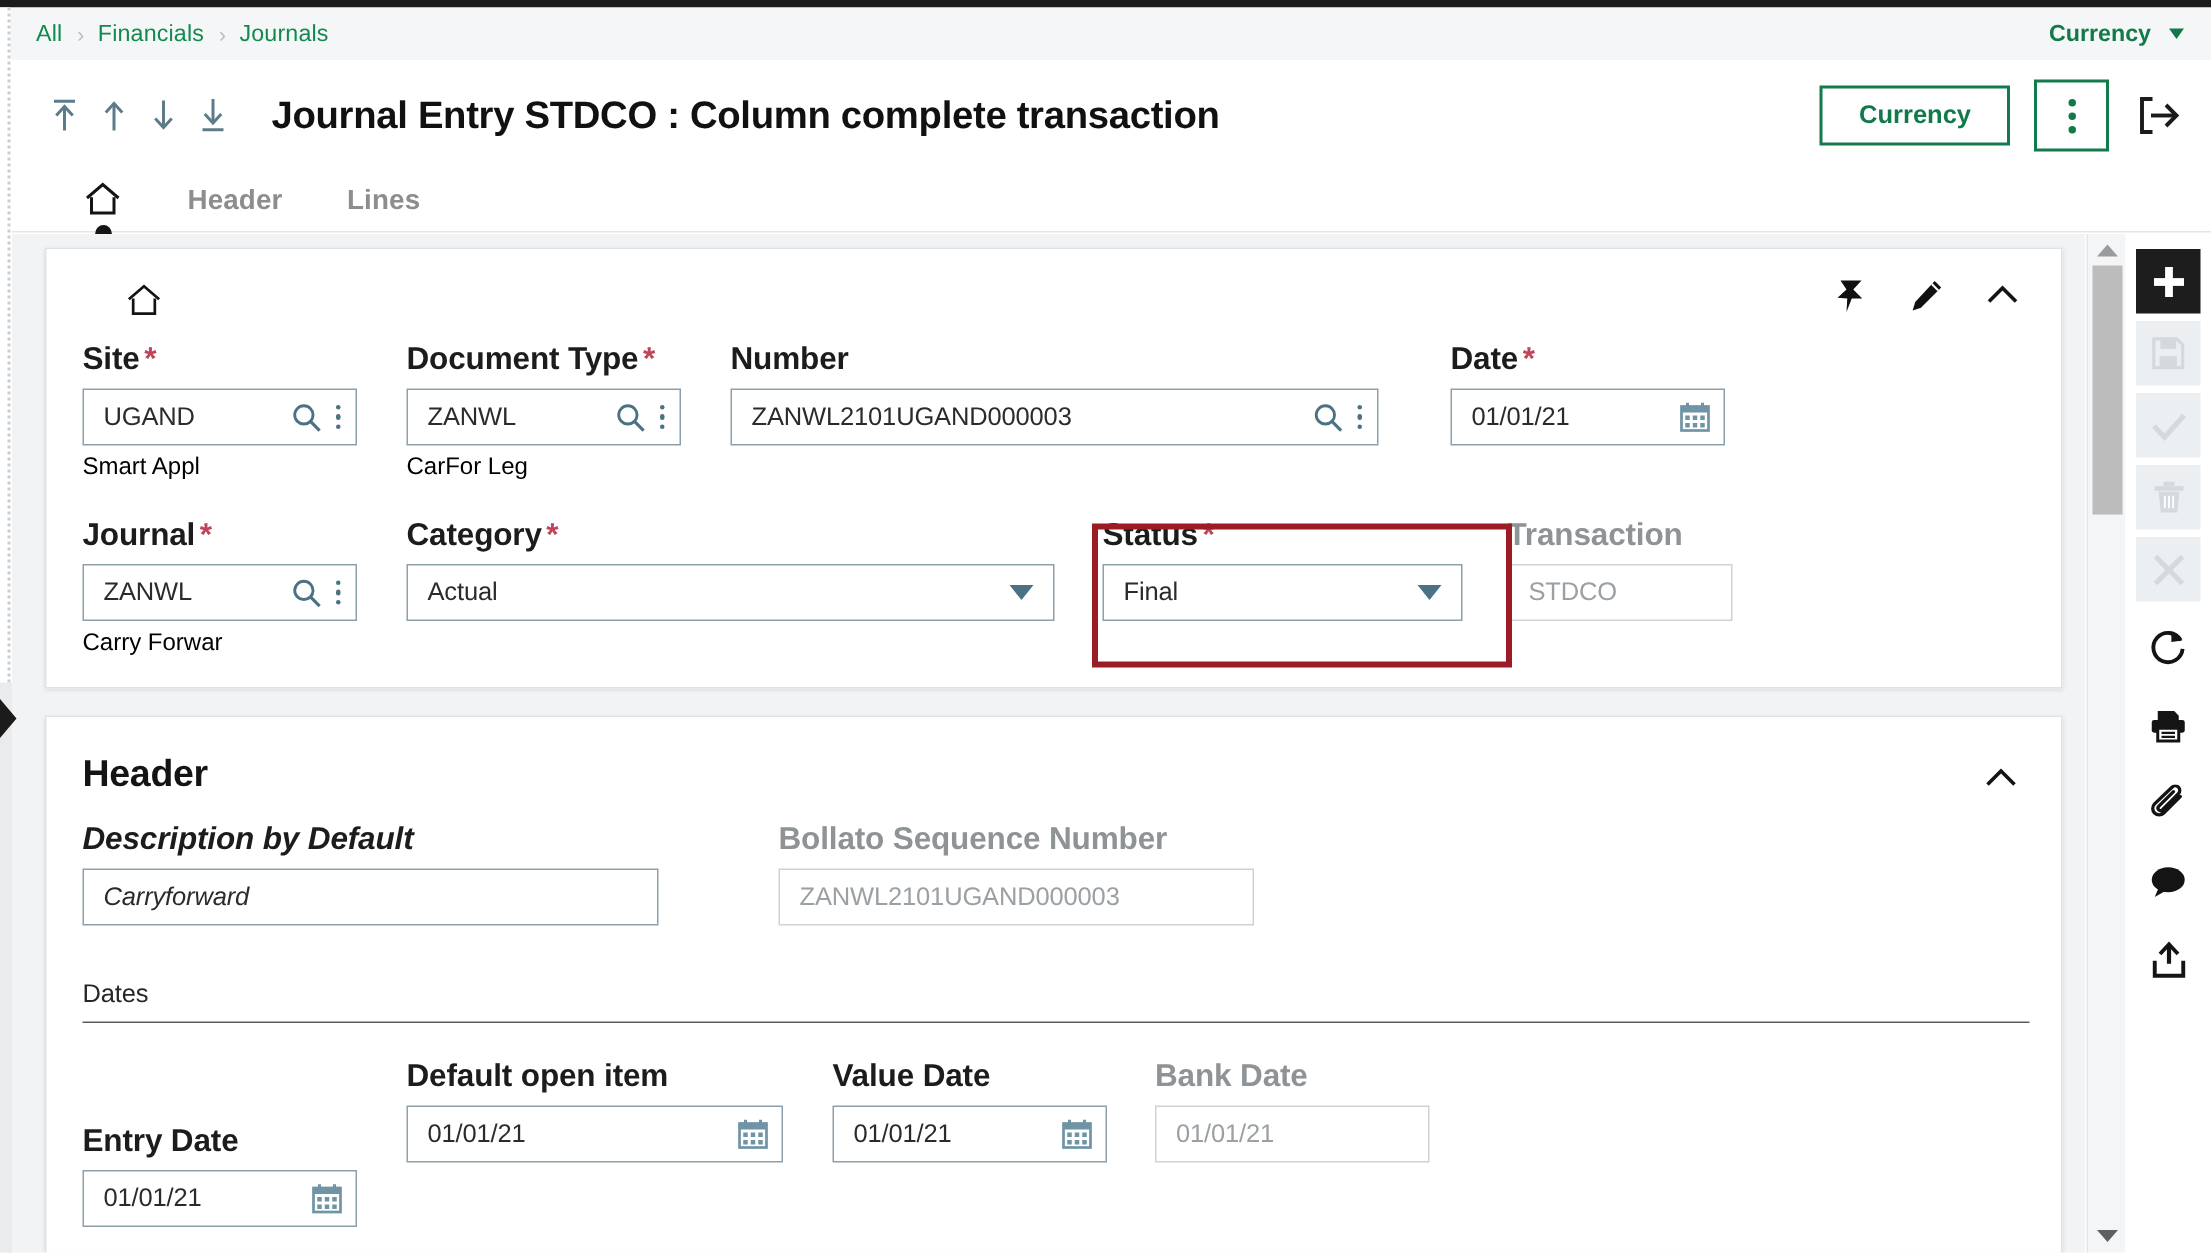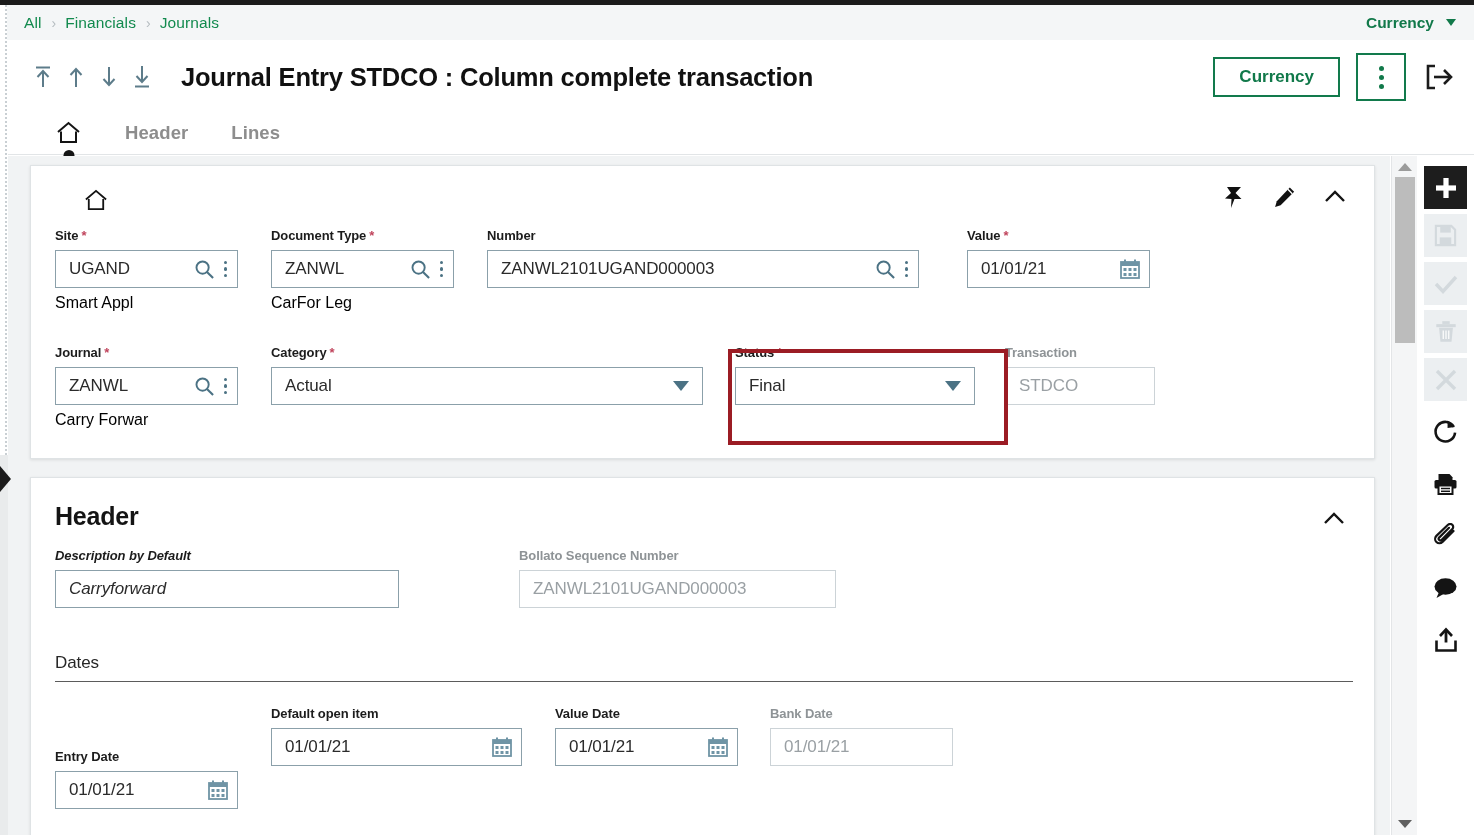--- a/index.html
+++ b/index.html
@@ -135,21 +135,21 @@
     position: absolute; right: 26px; top: 18px;
     display: flex; align-items: center; gap: 25px;
   }
   .card-hdr-icons span { cursor: pointer; display: block; }
   .home-small { position: absolute; left: 52px; top: 22px; }
 
   
   .frow { position: absolute; display: flex; align-items: flex-start; }
   .fld { position: relative; }
   .flabel {
-    font-size: 13px; font-weight: bold; color: #1c1c1c;
+    font-size: 21px; font-weight: bold; color: #1c1c1c;
     margin-bottom: 7px; white-space: nowrap; letter-spacing: -.1px;
   }
   .flabel.muted { color: #8e9396; font-weight: bold; }
   .req { color: #c0445c; font-weight: bold; margin-left: 3px; }
 
   .finput {
     position: relative;
     border: 1px solid #8ba0aa; background: #fff;
     height: 38px; display: flex; align-items: center;
     padding: 0 8px 0 13px;
@@ -405,21 +405,21 @@
             <span class="kebab-v">
                 <i></i>
                 <i></i>
                 <i></i>
               </span>
           </span>
         </div>
       </div>
 
       <div class="fld" style="width:185px; margin-left:32px;">
-        <div class="flabel"><span>Value</span><span class="req">*</span></div>
+        <div class="flabel"><span>Date</span><span class="req">*</span></div>
         <div class="finput" style="width:183px;">
           <span class="fval">01/01/21</span>
           <span class="ficons">
             <svg width="22" height="22" viewBox="0 0 22 22">
               <rect x="2" y="4" width="18" height="16" fill="none" stroke="#6f94a5" stroke-width="1.8"></rect>
               <rect x="2" y="4" width="18" height="4" fill="#6f94a5"></rect>
               <line x1="6" y1="1.5" x2="6" y2="5" stroke="#6f94a5" stroke-width="2"></line>
               <line x1="16" y1="1.5" x2="16" y2="5" stroke="#6f94a5" stroke-width="2"></line>
               <g fill="#6f94a5">
                 <rect x="4.5" y="10" width="3" height="3"></rect>
@@ -488,21 +488,21 @@
     <div class="panel-title">Header</div>
     <span class="panel-chev">
       <svg width="26" height="20" viewBox="0 0 26 20">
         <polyline points="4,14 13,5 22,14" fill="none" stroke="#141414" stroke-width="2.4"></polyline>
       </svg>
     </span>
 
     <div class="frow" style="left:24px; top:70px;">
       <div class="fld" style="width:464px;font-style:italic;">
         <div class="flabel"><span>Description by Default</span></div>
-        <div class="finput" style="width:344px;">
+        <div class="finput" style="width:384px;">
           <span class="fval">Carryforward</span>
         </div>
       </div>
       <div class="fld" style="width:320px;">
         <div class="flabel muted"><span>Bollato Sequence Number</span></div>
         <div class="finput disabled" style="width:317px;">
           <span class="fval ph">ZANWL2101UGAND000003</span>
         </div>
       </div>
     </div>

